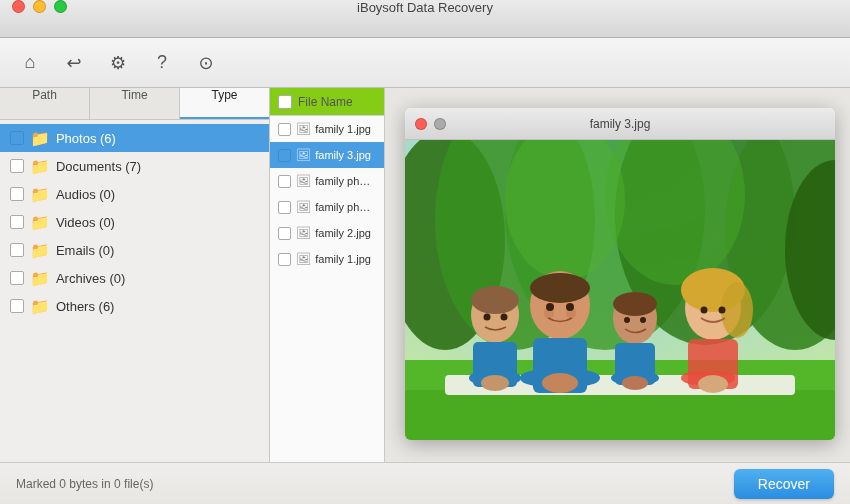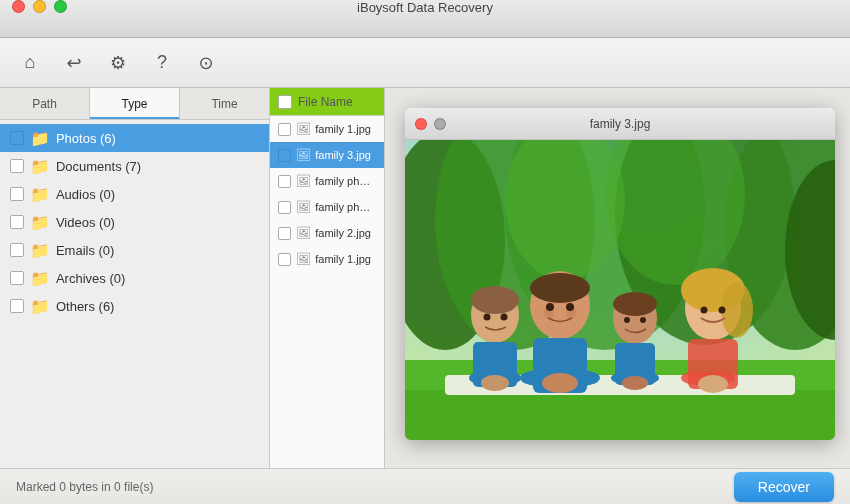--- a/index.html
+++ b/index.html
@@ -87,21 +87,21 @@
     
     .tabs {
       display: flex;
       border-bottom: 1px solid #c8c8c8;
       background: #e8e6e3;
       height: 32px;
     }
     .tab {
       flex: 1;
       display: flex;
-      align-items: center;
+      align-items: flex-start;
       justify-content: center;
       font-size: 12px;
       color: #555;
       cursor: pointer;
       border-right: 1px solid #c8c8c8;
     }
     .tab:last-child { border-right: none; }
     .tab.active {
       background: #f8f8f8;
       color: #222;
@@ -275,21 +275,21 @@
     .preview-image-container {
       width: 430px;
       height: 300px;
       background: #2a5c1a;
       position: relative;
       overflow: hidden;
     }
 
     
     .statusbar {
-      height: 36px;
+      height: 42px;
       background: linear-gradient(to bottom, #f0eeec, #e8e6e3);
       border-top: 1px solid #c8c8c8;
       display: flex;
       align-items: center;
       padding: 0 16px;
       flex-shrink: 0;
     }
     .status-text {
       font-size: 12px;
       color: #666;
@@ -328,25 +328,25 @@
 </div>
 
 <div class="main-content">
 
   <div class="left-panel">
 
     <div class="tabs">
       <div class="tab">
         <span>Path</span>
       </div>
+      <div class="tab">
+        <span>Time</span>
+      </div>
       <div class="tab active">
         <span>Type</span>
-      </div>
-      <div class="tab">
-        <span>Time</span>
       </div>
     </div>
 
     <div class="category-list">
       <div class="category-item selected">
         <div class="category-checkbox"></div>
         <span class="folder-icon">📁</span>
         <span>Photos (6)</span>
       </div>
       <div class="category-item">

